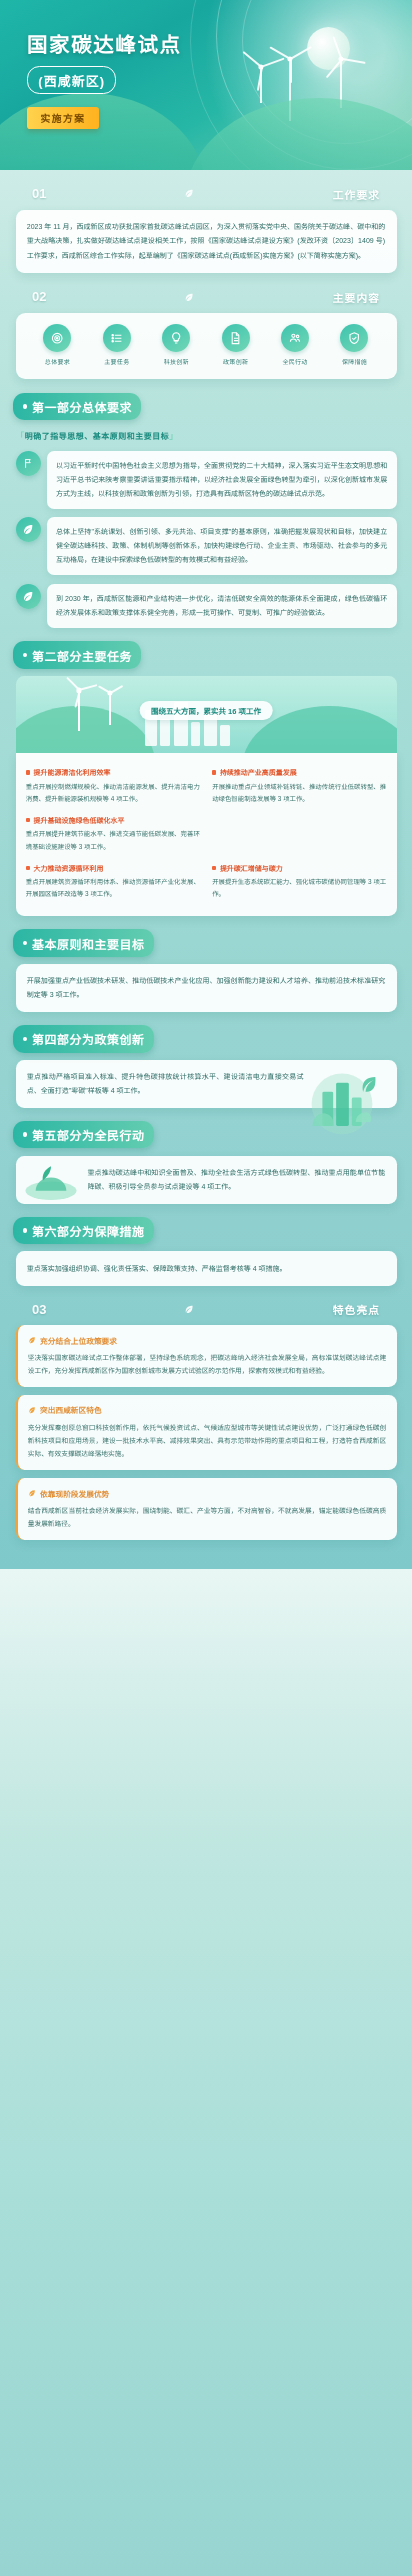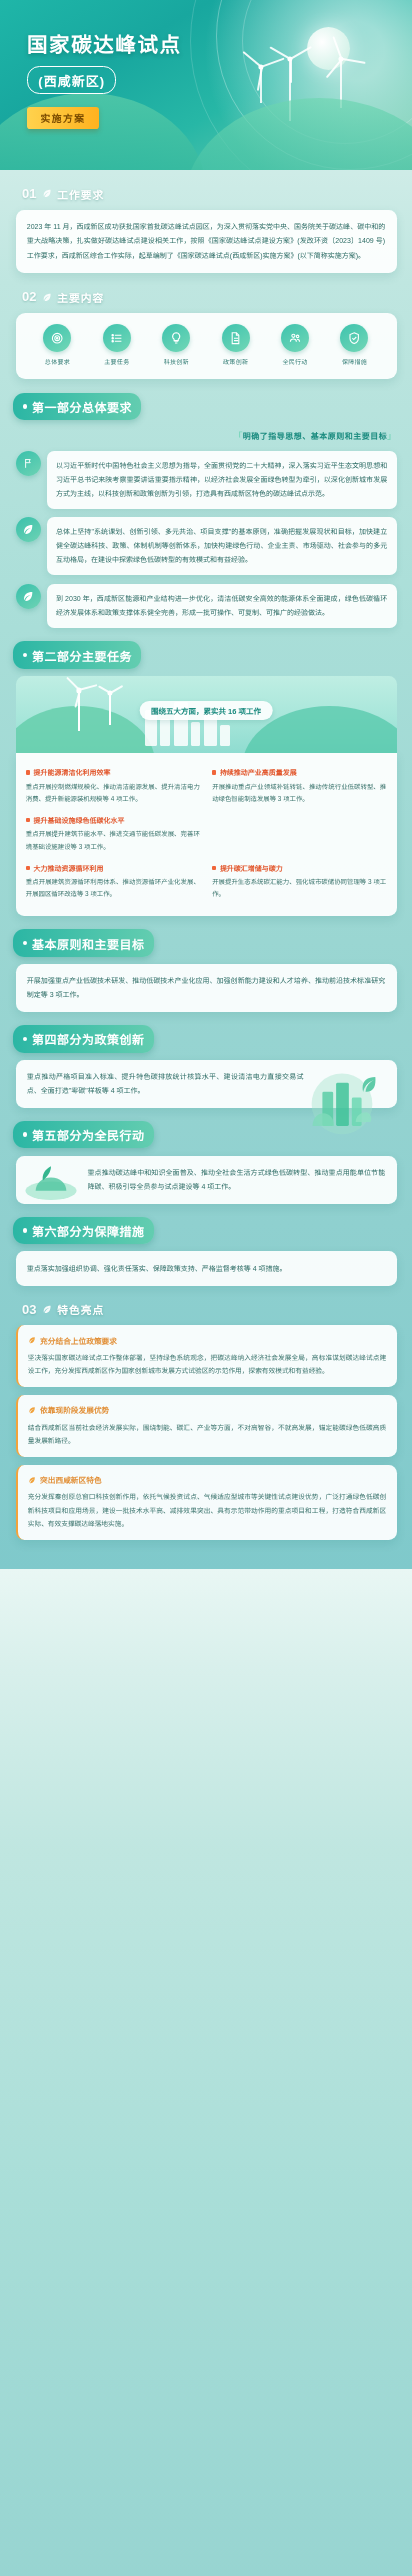--- a/index.html
+++ b/index.html
@@ -64,21 +64,21 @@
     color: #fff; font-size: 13px; font-weight: bold; letter-spacing: 1px;
   }
   .plan-badge {
     display: inline-block; margin-top: 10.3px; padding: 4.1px 13.4px;
     background: linear-gradient(90deg, #ffd24d, #ffb21f);
     color: #7a4b00; font-weight: bold; font-size: 9.8px; letter-spacing: 1.5px;
     border-radius: 3.1px; box-shadow: 0 2.1px 5.2px rgba(120,70,0,.22);
   }
 
   
-  .sec-head { display: flex; align-items: center; gap: 5.2px; padding: 0 22px; margin: 15.5px 0 8.2px; }
+  .sec-head { display: flex; align-items: center; gap: 5.2px; padding: 0 32px; margin: 15.5px 0 8.2px; justify-content: space-between; }
   .sec-num {
     font-size: 13px; font-weight: bold; color: #ffffff; opacity: .95;
     text-shadow: 0 1px 2.1px rgba(0,90,80,.25);
   }
   .sec-leaf { width: 10.3px; height: 10.3px; }
   .sec-title { font-size: 10.8px; font-weight: bold; color: #ffffff; letter-spacing: 1px; text-shadow: 0 1px 2.6px rgba(0,90,80,.3); }
 
   
   .card {
     margin: 0 15.5px; background: rgba(255,255,255,.92);
@@ -114,21 +114,21 @@
     width: 28px; height: 28px; margin: 0 auto 4.6px; border-radius: 50%;
     background: linear-gradient(145deg, #3ec3ae, #72d7b6);
     display: flex; align-items: center; justify-content: center;
     box-shadow: 0 2.1px 4.6px rgba(30,140,120,.25);
   }
   .icon-circle svg { width: 14.4px; height: 14.4px; }
   .icon-label { font-size: 6px; color: #2f7a72; letter-spacing: 0.3px; }
 
   
   .headline {
-    margin: 9.3px 15.5px 0; text-align: right;
+    margin: 9.3px 15.5px 0; text-align: left;
     font-size: 8px; font-weight: bold; color: #1a8b7f; letter-spacing: 0.5px;
   }
   .headline .qm { color: #7ed6be; font-size: 8.8px; }
 
   .bubble-row { display: flex; gap: 6.2px; margin: 8.2px 15.5px 0; align-items: flex-start; }
   .bubble-badge {
     flex: none; width: 25px; height: 25px; border-radius: 50%;
     background: linear-gradient(145deg, #38c0ab, #6ed3b4);
     display: flex; align-items: center; justify-content: center;
     box-shadow: 0 2.1px 5.2px rgba(30,140,120,.25);
@@ -507,30 +507,30 @@
       <span>充分结合上位政策要求</span>
     </div>
     <div class="light-body">坚决落实国家碳达峰试点工作整体部署，坚持绿色系统观念，把碳达峰纳入经济社会发展全局，高标准谋划碳达峰试点建设工作，充分发挥西咸新区作为国家创新城市发展方式试验区的示范作用，探索有效模式和有益经验。</div>
   </div>
 
   <div class="light-card">
     <div class="light-title">
       <svg class="lf" viewBox="0 0 24 24">
         <path d="M20 4C10 4 4 9 4 17c0 1 .2 2 .6 3C6 14 11 10 18 9c-6 2-10 6-12 12 9 1 14-5 14-17z" fill="#f0a23c"></path>
       </svg>
-      <span>依靠现阶段发展优势</span>
-    </div>
-    <div class="light-body">结合西咸新区当前社会经济发展实际，围绕制能、碳汇、产业等方面，不对高智谷，不就高发展，锚定能碳绿色低碳高质量发展新路径。</div>
+      <span>突出西咸新区特色</span>
+    </div>
+    <div class="light-body">充分发挥秦创原总窗口科技创新作用，依托气候投资试点、气候适应型城市等关键性试点建设优势，广泛打通绿色低碳创新科技项目和应用场景，建设一批技术水平高、减排效果突出、具有示范带动作用的重点项目和工程，打造符合西咸新区实际、有效支撑碳达峰落地实施。</div>
   </div>
 
   <div class="light-card">
     <div class="light-title">
       <svg class="lf" viewBox="0 0 24 24">
         <path d="M20 4C10 4 4 9 4 17c0 1 .2 2 .6 3C6 14 11 10 18 9c-6 2-10 6-12 12 9 1 14-5 14-17z" fill="#f0a23c"></path>
       </svg>
-      <span>突出西咸新区特色</span>
-    </div>
-    <div class="light-body">充分发挥秦创原总窗口科技创新作用，依托气候投资试点、气候适应型城市等关键性试点建设优势，广泛打通绿色低碳创新科技项目和应用场景，建设一批技术水平高、减排效果突出、具有示范带动作用的重点项目和工程，打造符合西咸新区实际、有效支撑碳达峰落地实施。</div>
+      <span>依靠现阶段发展优势</span>
+    </div>
+    <div class="light-body">结合西咸新区当前社会经济发展实际，围绕制能、碳汇、产业等方面，不对高智谷，不就高发展，锚定能碳绿色低碳高质量发展新路径。</div>
   </div>
 
   <div class="footer-space"></div>
 </div>
 
 
 </body></html>

